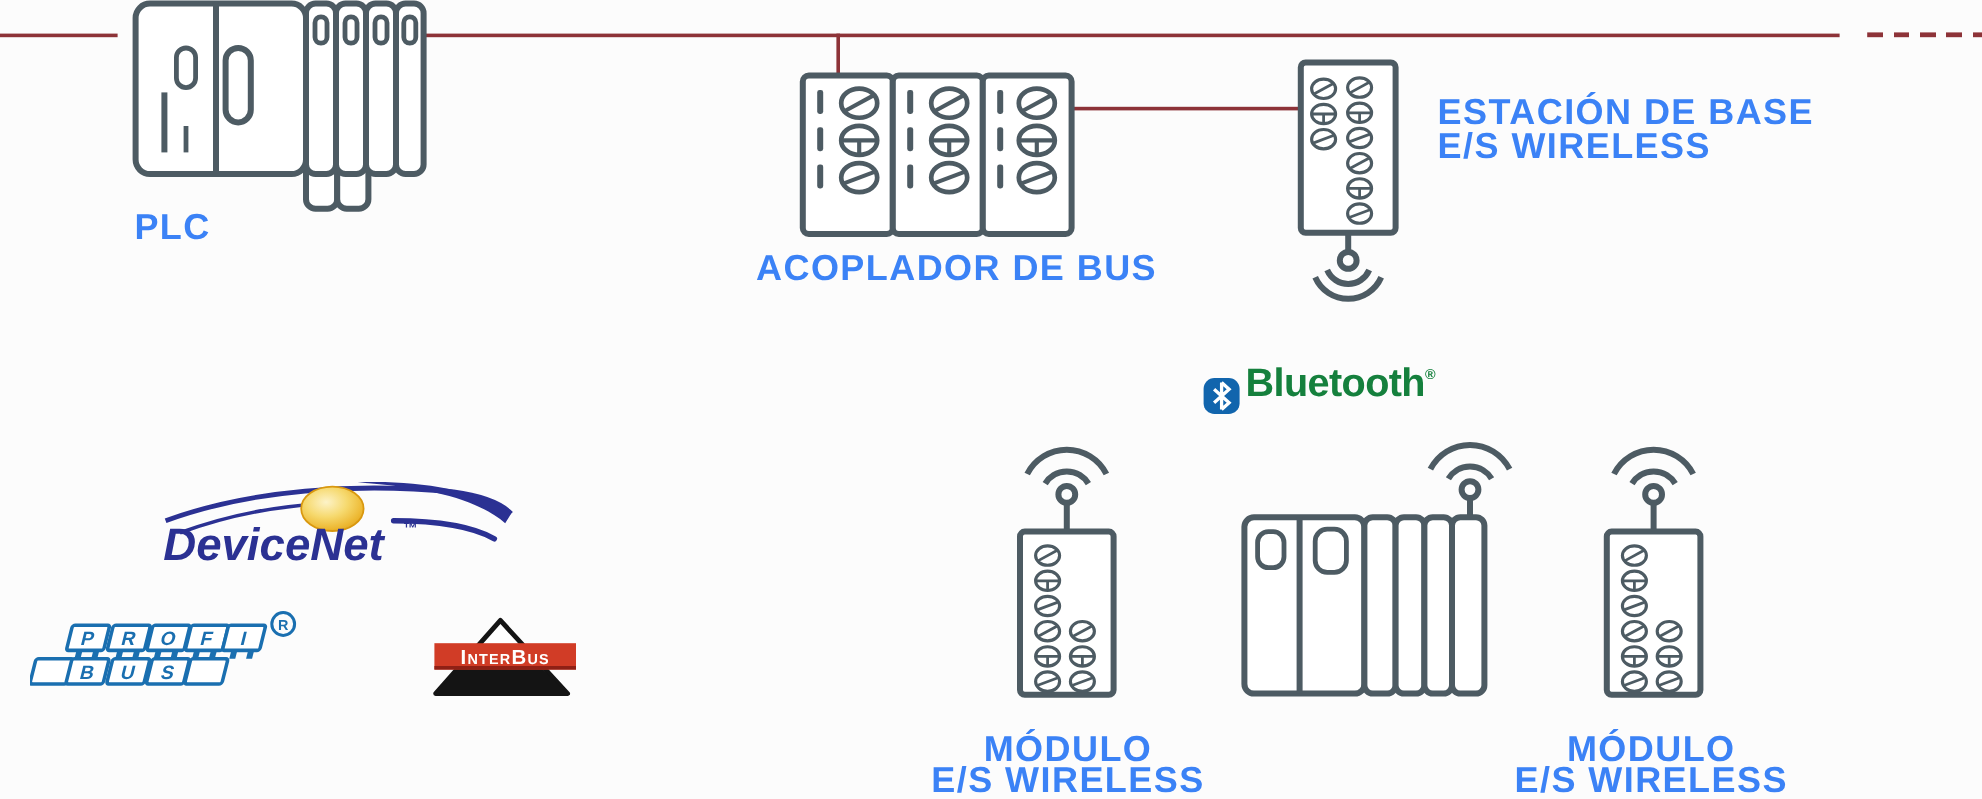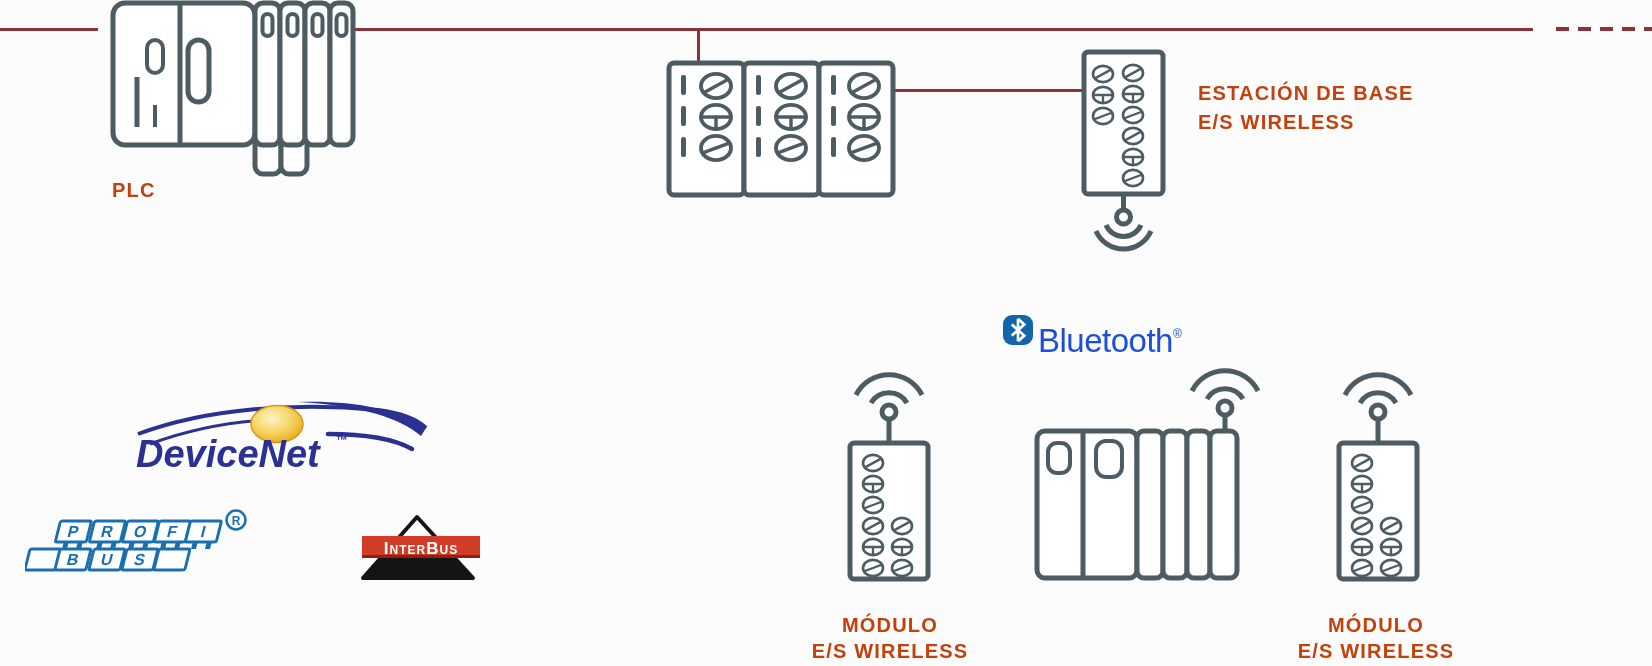--- a/index.html
+++ b/index.html
@@ -1,27 +1,27 @@
 <!DOCTYPE html>
 <html><head>
 <meta charset="utf-8">
 <style>
   html,body{margin:0;padding:0;}
   body{background:#fcfcfc;font-family:"Liberation Sans",sans-serif;}
   #stage{position:relative;width:1652px;height:666px;background:#fcfcfc;overflow:hidden;}
   .line{position:absolute;background:#8d3338;}
   .dashes{position:absolute;height:4px;background:repeating-linear-gradient(90deg,#8d3338 0 13px,transparent 13px 22px);}
-  .lbl{position:absolute;color:#c2410c;font-weight:bold;font-size:20px;letter-spacing:1.2px;line-height:28px;white-space:nowrap;}
+  .lbl{position:absolute;color:#3b82f6;font-weight:bold;font-size:30px;letter-spacing:1.2px;line-height:28px;white-space:nowrap;}
   .lbl.center{text-align:center;}
   .icon{position:absolute;}
   .dev{stroke:#4d5b63;fill:none;stroke-width:5;}
   .devfill{stroke:#4d5b63;fill:#ffffff;stroke-width:5;}
   .thin{stroke:#4d5b63;fill:none;stroke-width:4;}
   .bt-badge{position:absolute;left:1003px;top:315px;width:30px;height:30px;border-radius:9px;background:#1165ad;}
-  .bt-text{position:absolute;left:1038px;top:322px;font-size:33px;font-weight:normal;color:#1d4ed8;letter-spacing:-0.5px;font-family:"Liberation Sans",sans-serif;}
+  .bt-text{position:absolute;left:1038px;top:300px;font-size:33px;font-weight:bold;color:#15803d;letter-spacing:-0.5px;font-family:"Liberation Sans",sans-serif;}
   .bt-text sup{font-size:12px;vertical-align:14px;letter-spacing:0;}
 </style>
 </head>
 <body>
 
 <div id="stage">
 
   <svg width="0" height="0" style="position:absolute" aria-hidden="true">
     <defs>
       <symbol id="term-a" viewBox="0 0 32 26">
@@ -84,20 +84,21 @@
       <rect x="96" y="82" width="5" height="20" rx="2" fill="#4d5b63"></rect>
         <use href="#term-c" x="112" y="78" width="38" height="30"></use>
       <rect x="171" y="20" width="5" height="20" rx="2" fill="#4d5b63"></rect>
         <use href="#term-a" x="185" y="16" width="38" height="30"></use>
       <rect x="171" y="51" width="5" height="20" rx="2" fill="#4d5b63"></rect>
         <use href="#term-b" x="185" y="47" width="38" height="30"></use>
       <rect x="171" y="82" width="5" height="20" rx="2" fill="#4d5b63"></rect>
         <use href="#term-c" x="185" y="78" width="38" height="30"></use>
     </g>
   </svg>
+  <div class="lbl center" style="left:630px;top:210px;width:300px;"><span>ACOPLADOR DE BUS</span></div>
 
   <svg class="icon" style="left:1070px;top:45px;" width="110" height="210" viewBox="0 0 110 210">
     <rect class="devfill" x="14" y="7" width="79" height="142" rx="4"></rect>
     <g>
       <use href="#term-a" x="20.5" y="19" width="25" height="20"></use>
       <use href="#term-b" x="20.5" y="40" width="25" height="20"></use>
       <use href="#term-c" x="20.5" y="61" width="25" height="20"></use>
       <use href="#term-a" x="50.5" y="18" width="25" height="20"></use>
       <use href="#term-b" x="50.5" y="39" width="25" height="20"></use>
       <use href="#term-c" x="50.5" y="60" width="25" height="20"></use>

